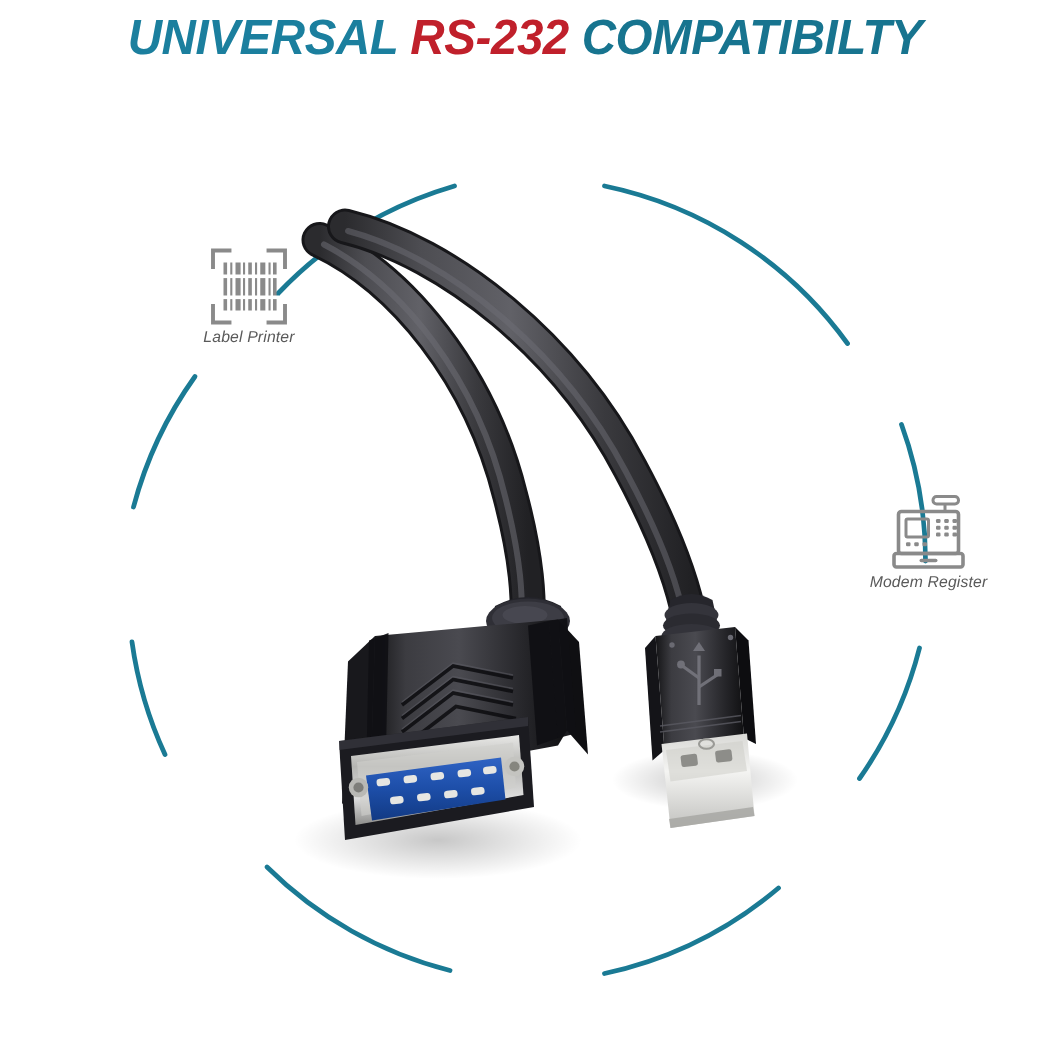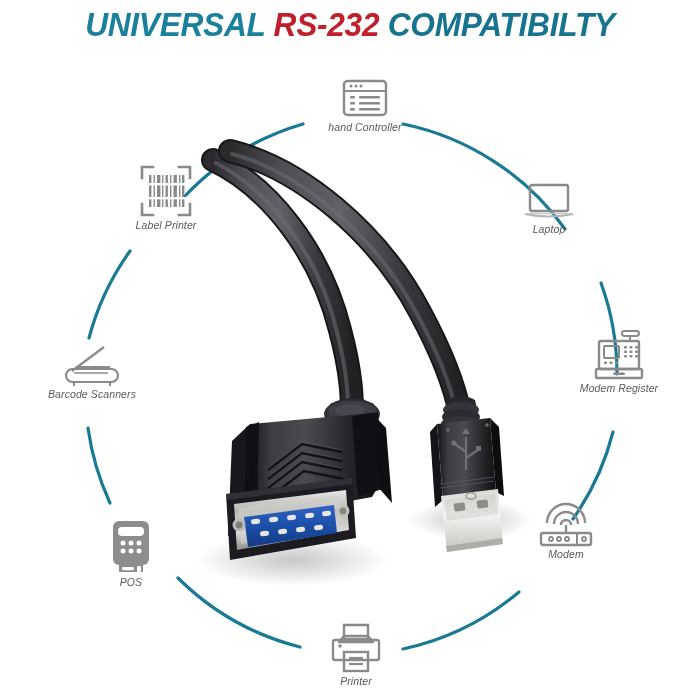--- a/index.html
+++ b/index.html
@@ -236,45 +236,21 @@
 
       <g fill="#8d8d89">
         <rect x="454" y="503" width="11" height="8" rx="1.6" transform="rotate(-7 459 507)"></rect>
         <rect x="477" y="500" width="11" height="8" rx="1.6" transform="rotate(-7 482 504)"></rect>
         <ellipse cx="471" cy="496" rx="5" ry="3.2" fill="none" stroke="#9a9a96" stroke-width="1.4"></ellipse>
       </g>
       <path d="M 447 552 L 503 544 L 502 538 L 446 546 Z" fill="#a5a5a1" opacity="0.8"></path>
     </g>
   </svg>
 
-  <div class="node" id="n-hand">
-    <svg class="ico" width="50" height="42" viewBox="0 0 50 42">
-      <rect x="4" y="3" width="42" height="34" rx="3.5" fill="none" stroke="#8a8a8a" stroke-width="2.4"></rect>
-      <line x1="4" y1="13" x2="46" y2="13" stroke="#8a8a8a" stroke-width="2"></line>
-      <circle cx="11" cy="8" r="1.5" fill="#8a8a8a"></circle>
-      <circle cx="16" cy="8" r="1.5" fill="#8a8a8a"></circle>
-      <circle cx="21" cy="8" r="1.5" fill="#8a8a8a"></circle>
-      <rect x="10" y="18" width="5" height="2.6" rx="1.2" fill="#8a8a8a"></rect>
-      <rect x="19" y="18" width="21" height="2.6" rx="1.2" fill="#8a8a8a"></rect>
-      <rect x="10" y="24" width="5" height="2.6" rx="1.2" fill="#8a8a8a"></rect>
-      <rect x="19" y="24" width="21" height="2.6" rx="1.2" fill="#8a8a8a"></rect>
-      <rect x="10" y="30" width="5" height="2.6" rx="1.2" fill="#8a8a8a"></rect>
-      <rect x="19" y="30" width="21" height="2.6" rx="1.2" fill="#8a8a8a"></rect>
-    </svg>
-    <span class="lbl">hand Controller</span>
-  </div>
-
-  <div class="node" id="n-laptop">
-    <svg class="ico" width="54" height="40" viewBox="0 0 54 40">
-      <rect x="8" y="3" width="38" height="26" rx="2" fill="none" stroke="#8a8a8a" stroke-width="2.4"></rect>
-      <path d="M 3 32 Q 27 37 51 32" fill="none" stroke="#b4b4b4" stroke-width="2.2"></path>
-      <path d="M 5 31.5 L 49 31.5" stroke="#c9c9c9" stroke-width="1.6"></path>
-    </svg>
-    <span class="lbl">Laptop</span>
-  </div>
+
 
   <div class="node" id="n-cash">
     <svg class="ico" width="56" height="52" viewBox="0 0 56 52">
       <rect x="31" y="2" width="17" height="5" rx="2.4" fill="none" stroke="#8a8a8a" stroke-width="2"></rect>
       <line x1="39" y1="7" x2="39" y2="13" stroke="#8a8a8a" stroke-width="2"></line>
       <rect x="8" y="12" width="40" height="28" rx="2" fill="none" stroke="#8a8a8a" stroke-width="2.4"></rect>
       <rect x="13" y="17" width="15" height="12" rx="1" fill="none" stroke="#8a8a8a" stroke-width="2"></rect>
       <g fill="#8a8a8a">
         <rect x="33" y="17" width="3" height="2.6" rx="0.8"></rect>
           <rect x="38.5" y="17" width="3" height="2.6" rx="0.8"></rect>
@@ -288,79 +264,23 @@
         <rect x="13" y="32.5" width="3" height="2.6" rx="0.8"></rect>
           <rect x="18.5" y="32.5" width="3" height="2.6" rx="0.8"></rect>
           <rect x="24" y="32.5" width="3" height="2.6" rx="0.8"></rect>
       </g>
       <rect x="5" y="40" width="46" height="9" rx="1.6" fill="none" stroke="#8a8a8a" stroke-width="2.4"></rect>
       <rect x="22" y="43.5" width="12" height="2.4" rx="1.2" fill="#8a8a8a"></rect>
     </svg>
     <span class="lbl">Modem Register</span>
   </div>
 
-  <div class="node" id="n-modem">
-    <svg class="ico" width="58" height="48" viewBox="0 0 58 48">
-      <path d="M 10 24 A 19 19 0 0 1 48 24" fill="none" stroke="#8a8a8a" stroke-width="2.4"></path>
-      <path d="M 17 25 A 12 12 0 0 1 41 25" fill="none" stroke="#8a8a8a" stroke-width="2.4"></path>
-      <path d="M 24 26 A 5 5 0 0 1 34 26" fill="none" stroke="#8a8a8a" stroke-width="2.4"></path>
-      <line x1="29" y1="26" x2="29" y2="34" stroke="#8a8a8a" stroke-width="2.4"></line>
-      <rect x="4" y="34" width="50" height="12" rx="2" fill="none" stroke="#8a8a8a" stroke-width="2.4"></rect>
-      <line x1="40" y1="34" x2="40" y2="46" stroke="#8a8a8a" stroke-width="2"></line>
-      <circle cx="14" cy="40" r="2" fill="none" stroke="#8a8a8a" stroke-width="1.8"></circle>
-      <circle cx="22" cy="40" r="2" fill="none" stroke="#8a8a8a" stroke-width="1.8"></circle>
-      <circle cx="30" cy="40" r="2" fill="none" stroke="#8a8a8a" stroke-width="1.8"></circle>
-      <circle cx="47" cy="40" r="2" fill="none" stroke="#8a8a8a" stroke-width="1.8"></circle>
-    </svg>
-    <span class="lbl">Modem</span>
-  </div>
-
-  <div class="node" id="n-printer">
-    <svg class="ico" width="58" height="52" viewBox="0 0 58 52">
-      <path d="M 17 3 L 41 3 L 41 17 L 17 17 Z" fill="none" stroke="#8a8a8a" stroke-width="2.4"></path>
-      <path d="M 17 14 L 41 14 L 46 20 L 12 20 Z" fill="none" stroke="#8a8a8a" stroke-width="2.4" stroke-linejoin="round"></path>
-      <rect x="6" y="18" width="46" height="20" rx="2" fill="none" stroke="#8a8a8a" stroke-width="2.4"></rect>
-      <circle cx="13" cy="24" r="1.8" fill="#8a8a8a"></circle>
-      <rect x="17" y="30" width="24" height="19" fill="none" stroke="#8a8a8a" stroke-width="2.4"></rect>
-      <line x1="22" y1="36" x2="36" y2="36" stroke="#8a8a8a" stroke-width="2.2"></line>
-      <line x1="22" y1="42" x2="36" y2="42" stroke="#8a8a8a" stroke-width="2.2"></line>
-    </svg>
-    <span class="lbl">Printer</span>
-  </div>
-
-  <div class="node" id="n-pos">
-    <svg class="ico" width="48" height="56" viewBox="0 0 48 56">
-      <rect x="6" y="2" width="36" height="44" rx="6" fill="#8d8d8d"></rect>
-      <rect x="11" y="8" width="26" height="9" rx="4" fill="#ffffff"></rect>
-      <g fill="#ffffff">
-        <circle cx="16" cy="24" r="2.5"></circle>
-          <circle cx="24" cy="24" r="2.5"></circle>
-          <circle cx="32" cy="24" r="2.5"></circle>
-        <circle cx="16" cy="32" r="2.5"></circle>
-          <circle cx="24" cy="32" r="2.5"></circle>
-          <circle cx="32" cy="32" r="2.5"></circle>
-      </g>
-      <path d="M 12 46 L 36 46 L 36 53 L 12 53 Z" fill="#8d8d8d"></path>
-      <rect x="15" y="48" width="12" height="3.2" rx="1.4" fill="#ffffff"></rect>
-      <rect x="30" y="47" width="4" height="6" rx="1" fill="#ffffff"></rect>
-    </svg>
-    <span class="lbl">POS</span>
-  </div>
-
-  <div class="node" id="n-barcode">
-    <svg class="ico" width="64" height="42" viewBox="0 0 64 42">
-      <path d="M 44 2 L 12 26" fill="none" stroke="#8a8a8a" stroke-width="2.2"></path>
-      <rect x="6" y="24" width="52" height="13" rx="6.5" fill="none" stroke="#8a8a8a" stroke-width="2.2"></rect>
-      <line x1="16" y1="22" x2="50" y2="22" stroke="#8a8a8a" stroke-width="2"></line>
-      <line x1="14" y1="28" x2="48" y2="28" stroke="#8a8a8a" stroke-width="1.6"></line>
-      <line x1="14" y1="37" x2="14" y2="41" stroke="#8a8a8a" stroke-width="2"></line>
-      <line x1="50" y1="37" x2="50" y2="41" stroke="#8a8a8a" stroke-width="2"></line>
-    </svg>
-    <span class="lbl">Barcode Scanners</span>
-  </div>
+
+
+
 
   <div class="node" id="n-label">
     <svg class="ico" width="56" height="54" viewBox="0 0 56 54">
       <g stroke="#8a8a8a" stroke-width="2.6" fill="none" stroke-linecap="square">
         <path d="M 4 14 L 4 3 L 15 3"></path>
         <path d="M 41 3 L 52 3 L 52 14"></path>
         <path d="M 52 40 L 52 51 L 41 51"></path>
         <path d="M 15 51 L 4 51 L 4 40"></path>
       </g>
       <g fill="#8a8a8a">

